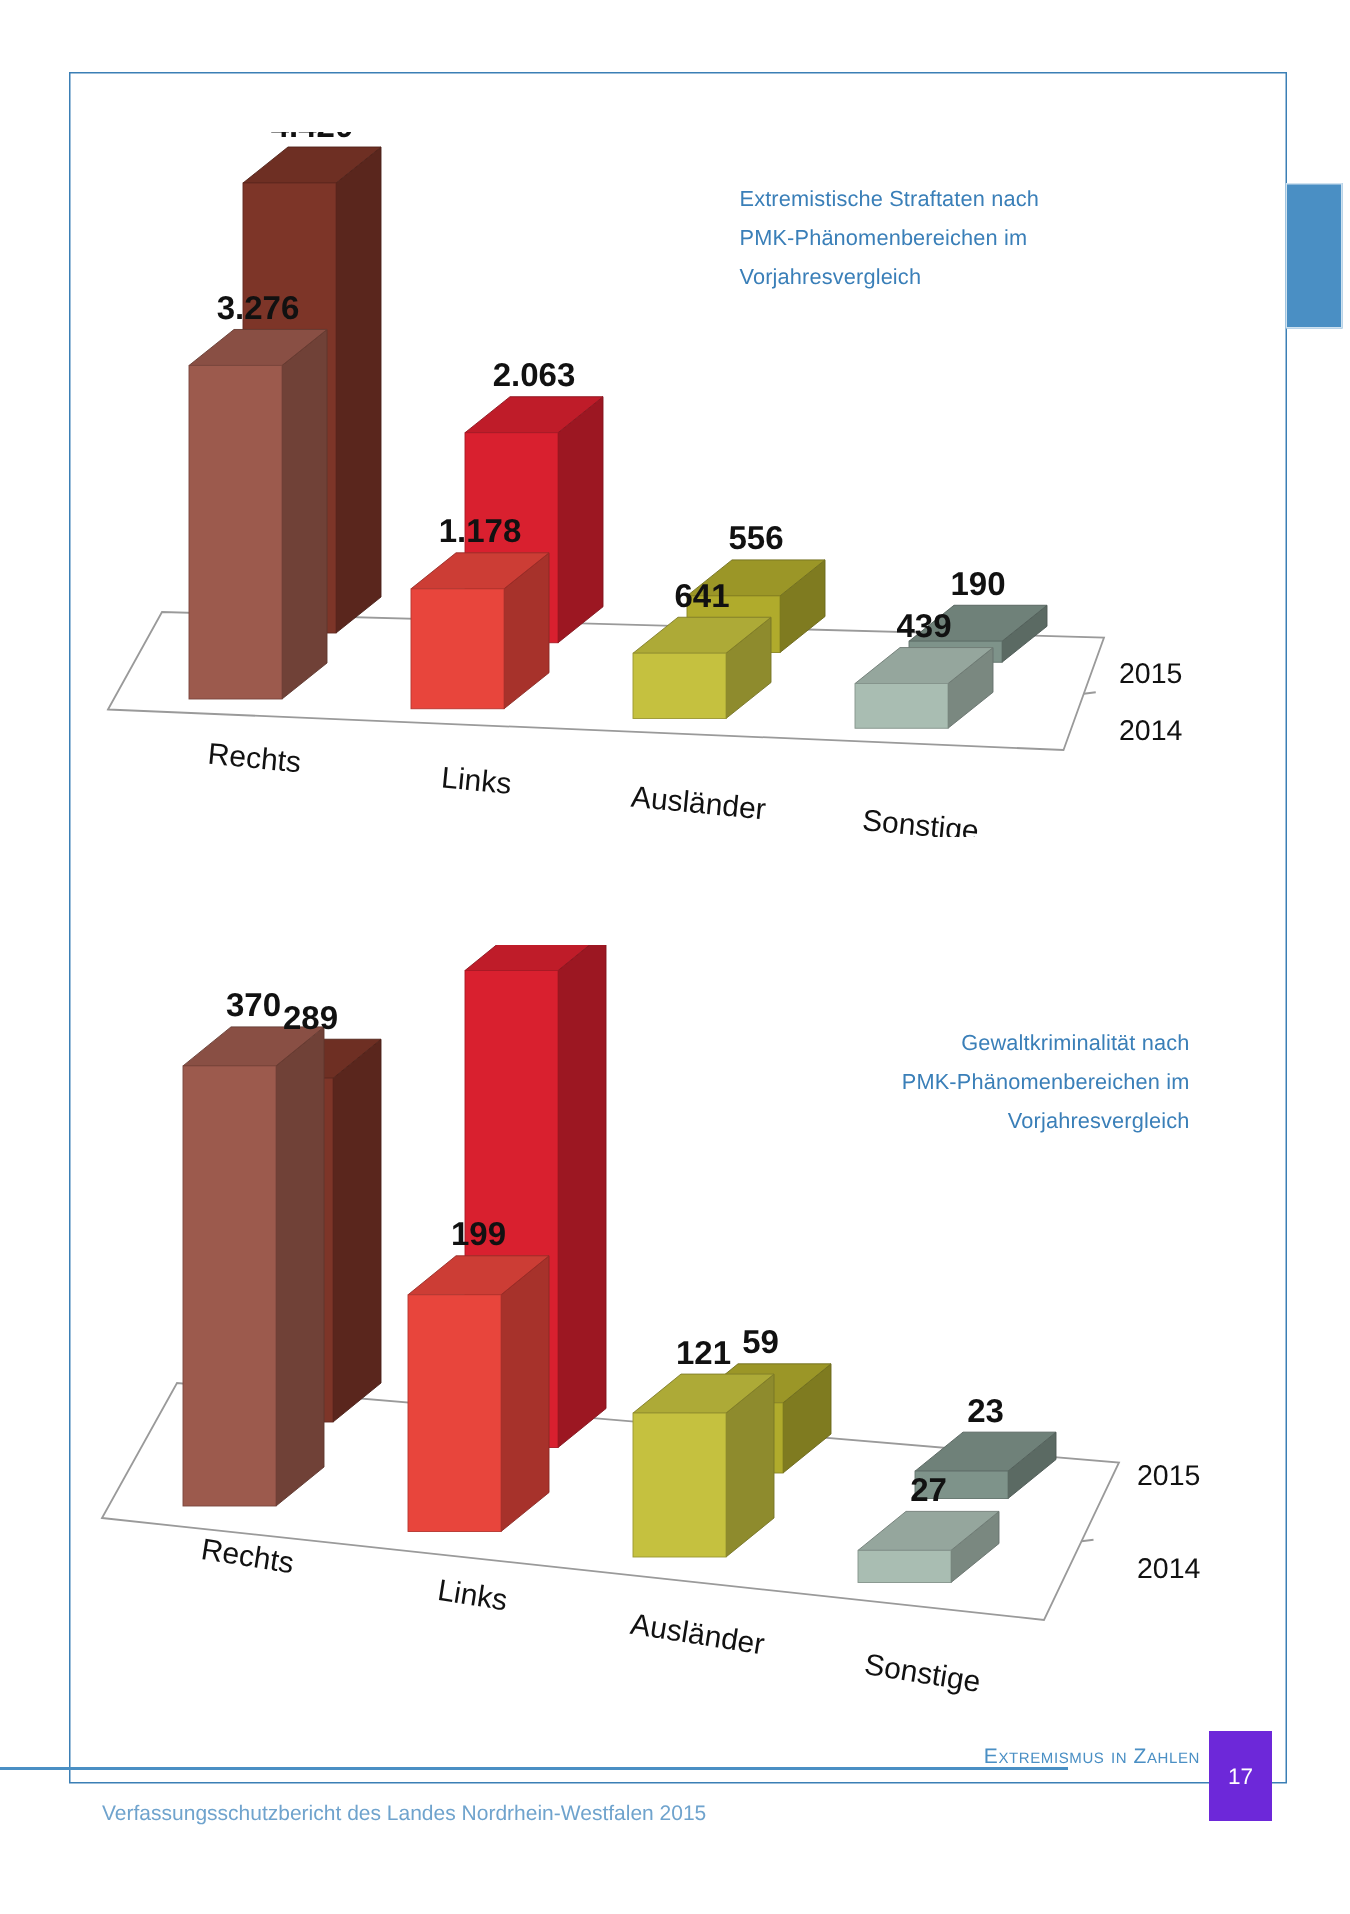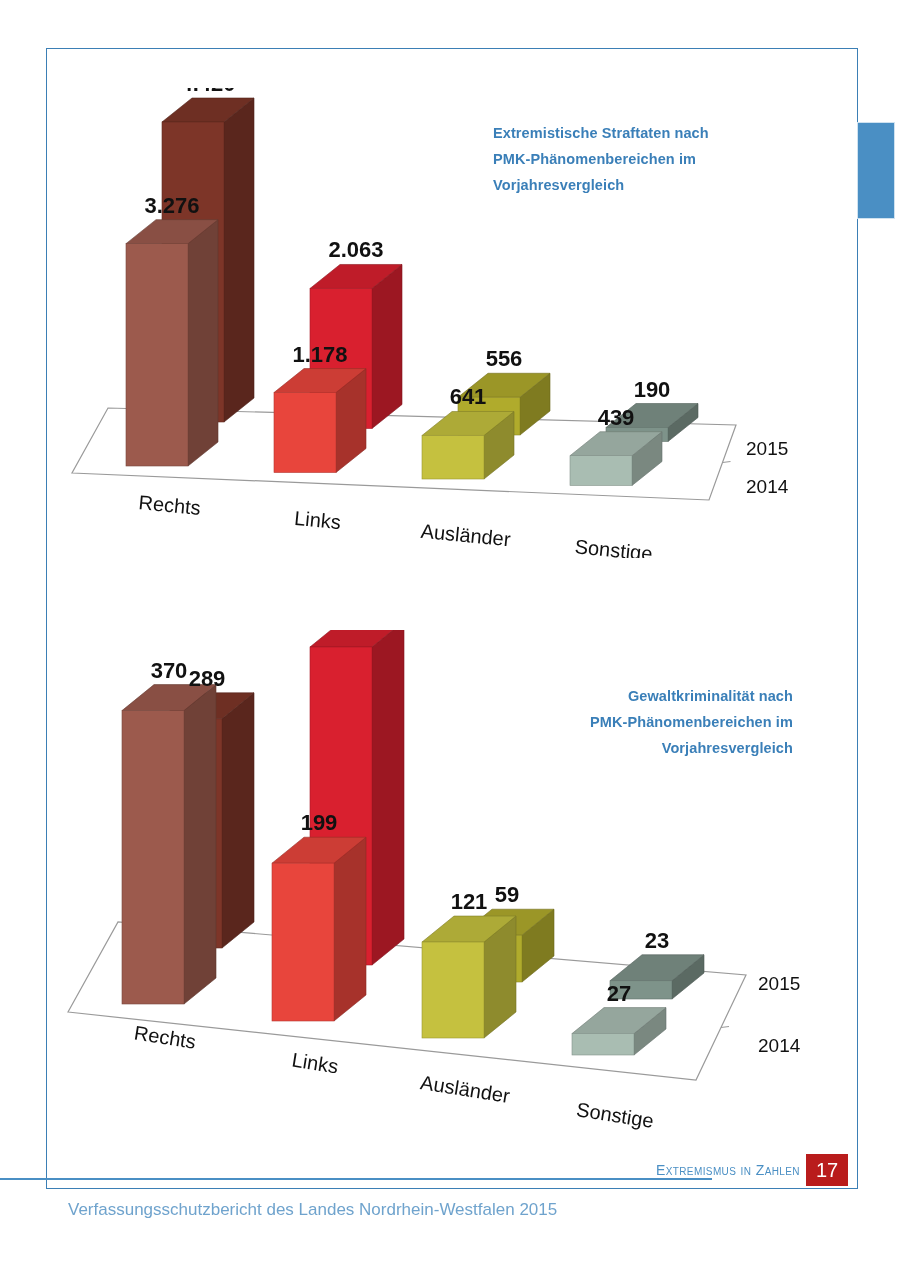--- a/index.html
+++ b/index.html
@@ -28,21 +28,21 @@
     position: absolute;
     left: 857px; top: 122px;
     width: 38px; height: 97px;
     background: #4a8fc4;
     border: 1.5px solid #cfe2f0;
   }
   .chart-title {
     position: absolute;
     color: #3a7fb8;
     font-size: 14.5px;
-    font-weight: bold;
+    font-weight: normal;
     line-height: 26px;
     letter-spacing: 0.1px;
     width: 300px;
   }
   #title-1 { left: 493px; top: 120px; }
   #title-2 { left: 493px; top: 683px; text-align: right; }
 
   .chart-svg { position: absolute; }
   #chart-1 { left: 46px; top: 88px; }
   #chart-2 { left: 46px; top: 630px; }
@@ -79,33 +79,33 @@
     text-align: right;
     color: #4a8fc4;
     font-size: 14px;
     font-variant: small-caps;
     letter-spacing: 0.4px;
     white-space: nowrap;
   }
   #page-number-box {
     position: absolute;
     left: 806px; top: 1154px;
-    width: 42px; height: 32px;
-    background: #b91c1c;
+    width: 42px; height: 60px;
+    background: #6d28d9;
     color: #ffffff;
-    font-size: 20px;
+    font-size: 15px;
     display: flex;
     align-items: center;
     justify-content: center;
   }
   #doc-caption {
     position: absolute;
     left: 68px; top: 1200px;
     color: #6fa3cd;
-    font-size: 17px;
+    font-size: 14px;
   }
 </style>
 </head>
 <body>
 
 <div id="page">
 
   <div id="page-frame"></div>
   <div id="accent-block"></div>
 

